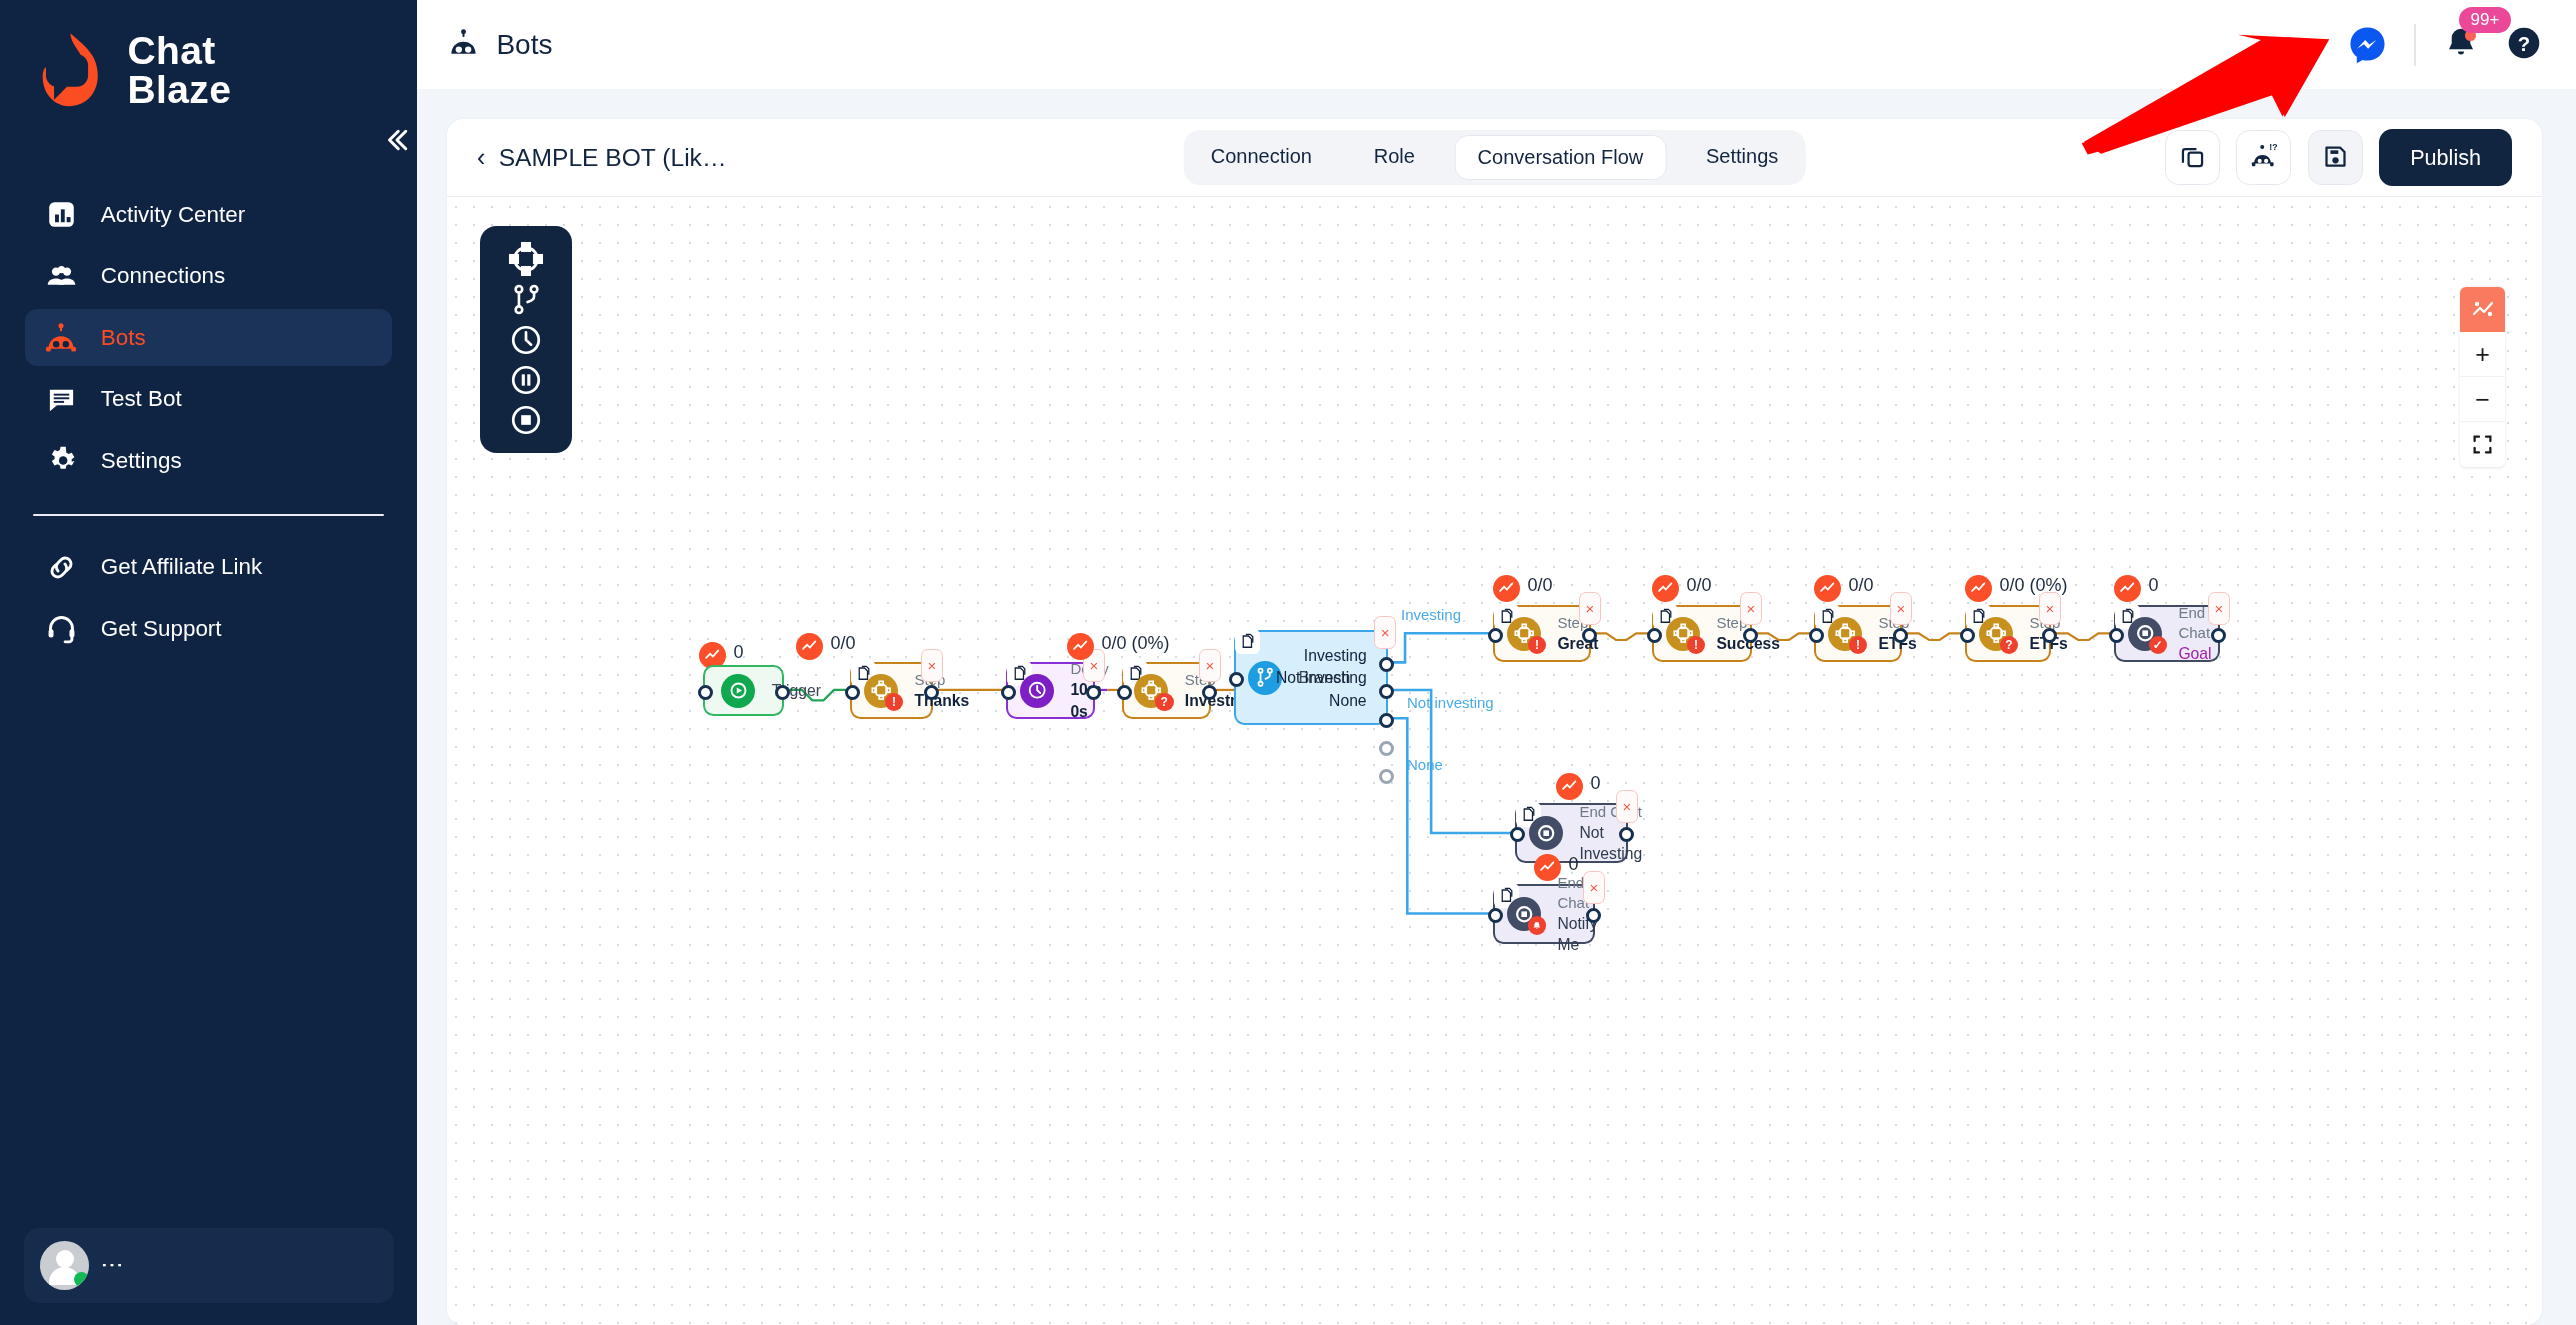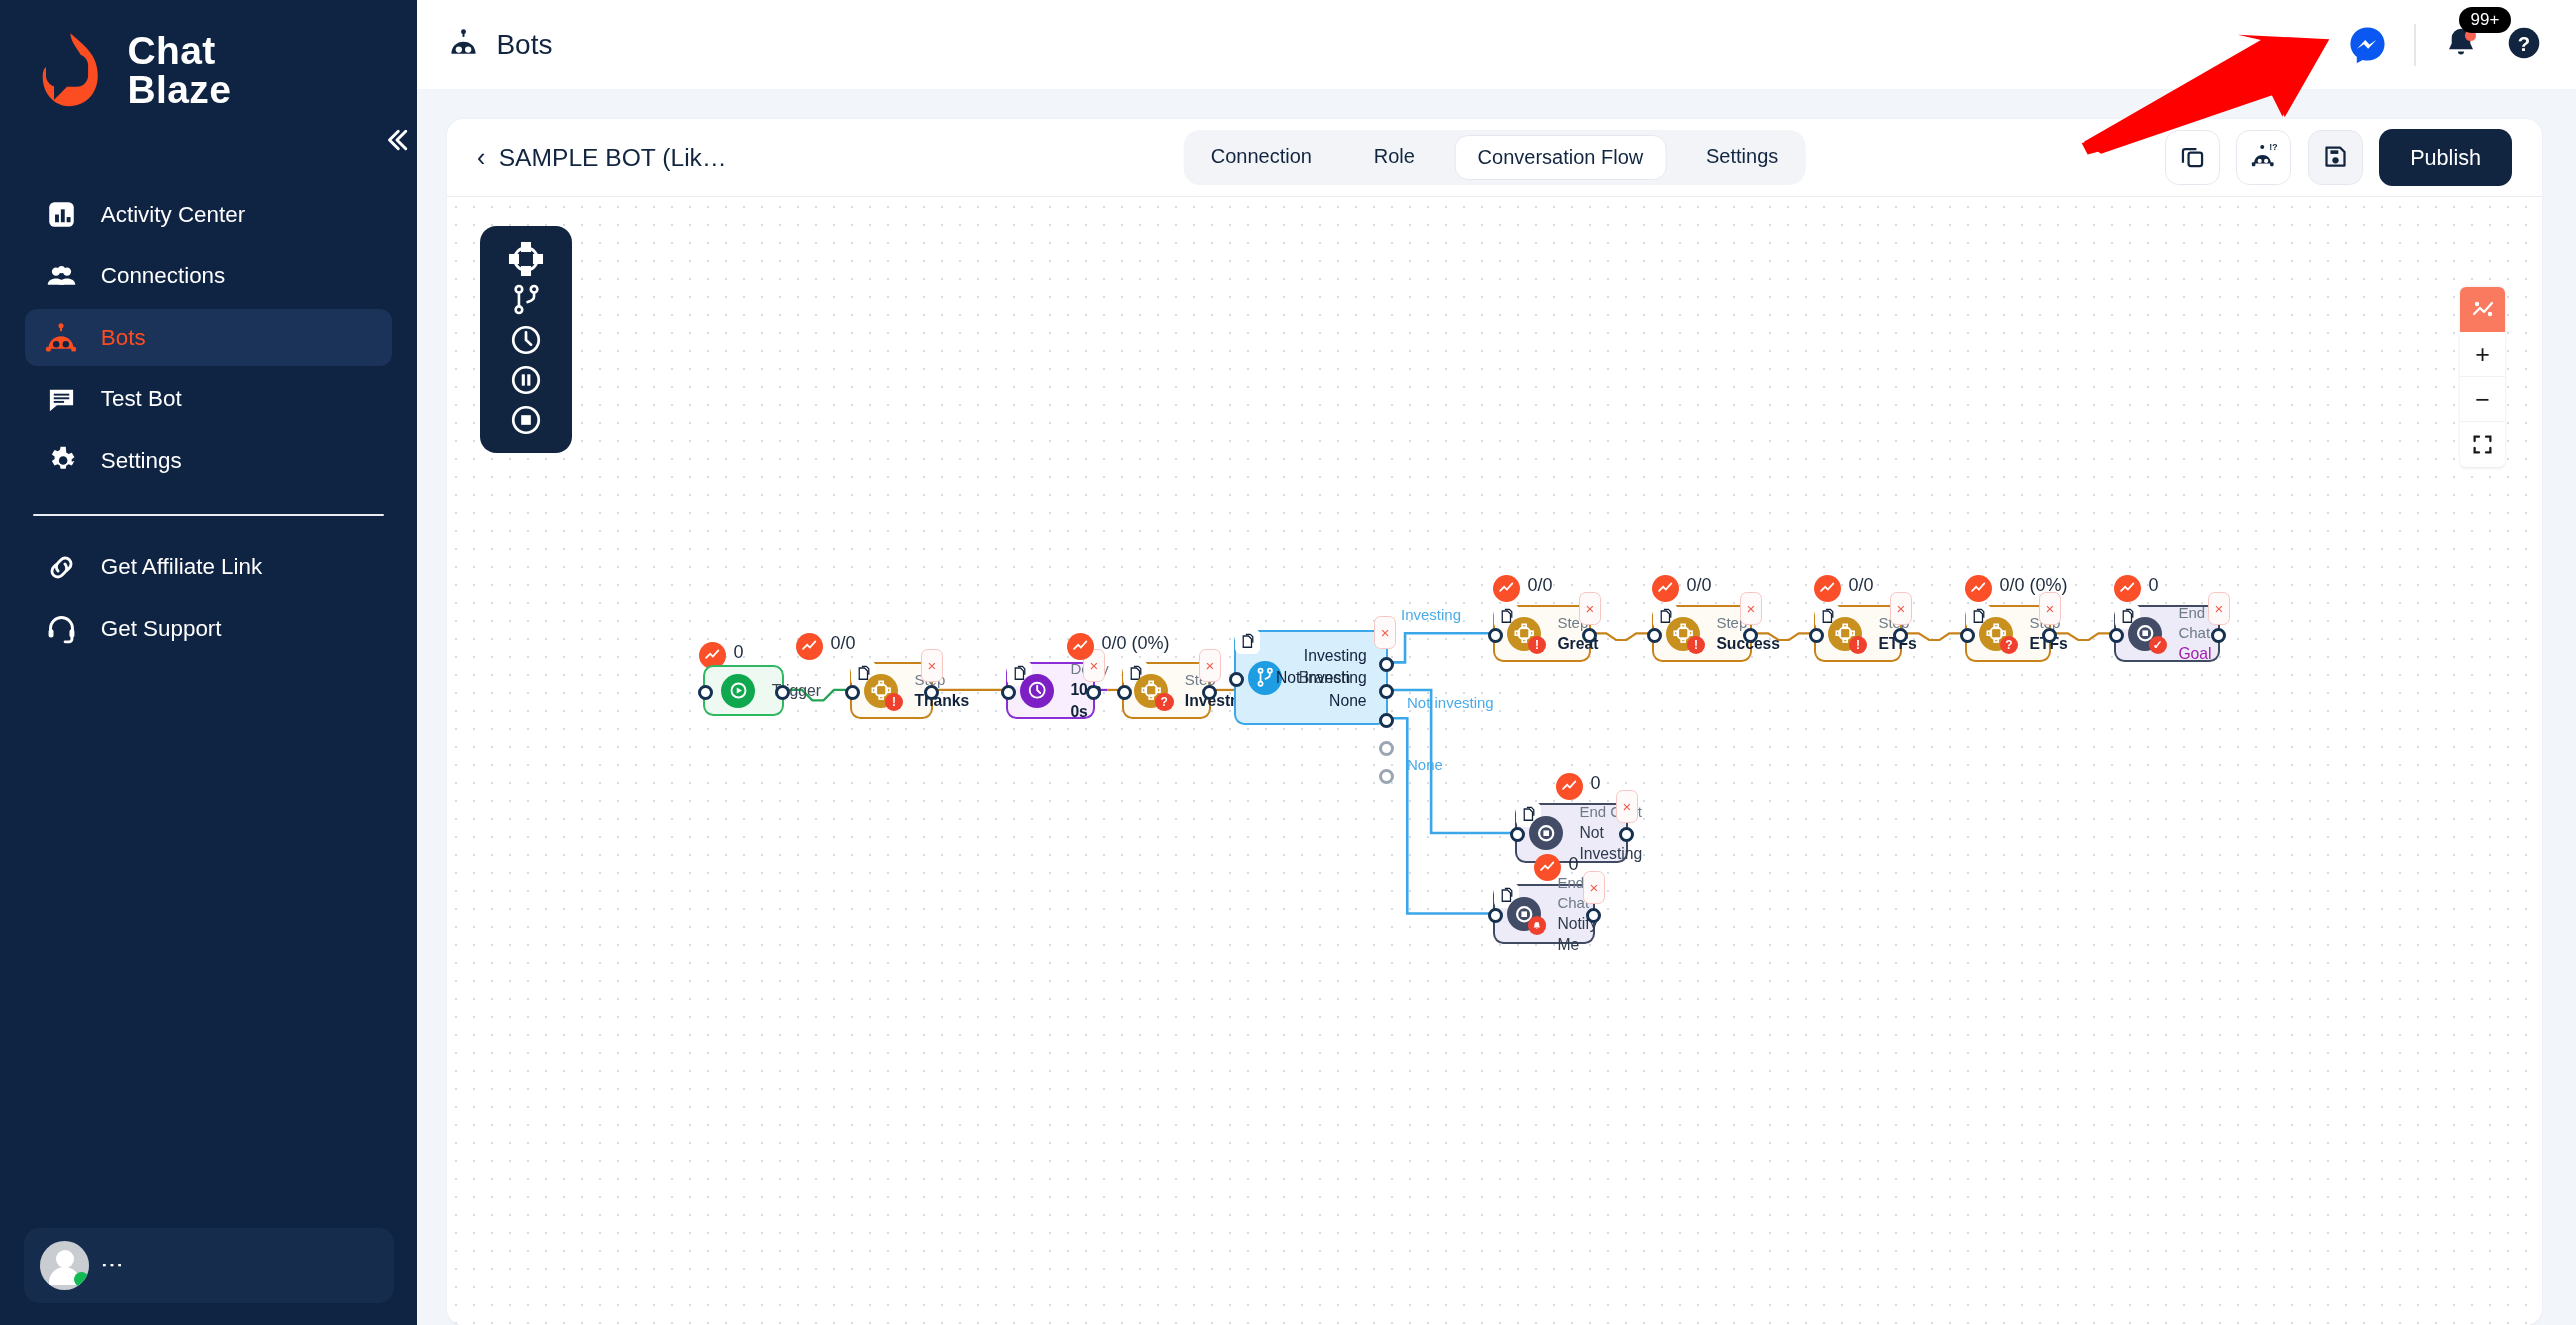--- a/index.html
+++ b/index.html
@@ -59,21 +59,21 @@
     position:absolute; left:417px; top:0; width:2159px; height:89px;
     background:#fff; display:flex; align-items:center; padding:0 34px 0 30px;
   }
   .tb-left{display:flex;align-items:center;gap:16.4px;}
   .tb-title{font-size:28px;color:#122540;font-weight:400;}
   .tb-right{margin-left:auto;display:flex;align-items:center;gap:27px;}
   .vdiv{width:2.2px;height:42px;background:#e3e7ec;}
   .bell-wrap{position:relative;cursor:pointer;}
   .badge{
     position:absolute; top:-18px; left:16.4px;
-    background:#000000; color:#fff; font-size:17px; font-weight:500;
+    background:#ec4899; color:#fff; font-size:17px; font-weight:500;
     padding:2.2px 11.2px; border-radius:16.4px; line-height:1.25;
   }
   .icon-btn{cursor:pointer;display:flex;align-items:center;justify-content:center;}
 
   
   #mainarea{
     position:absolute; left:417px; top:89px; width:2159px; height:1236px;
     background:#f2f5fa; padding:30px 34px 0 30px;
   }
   #panel{

